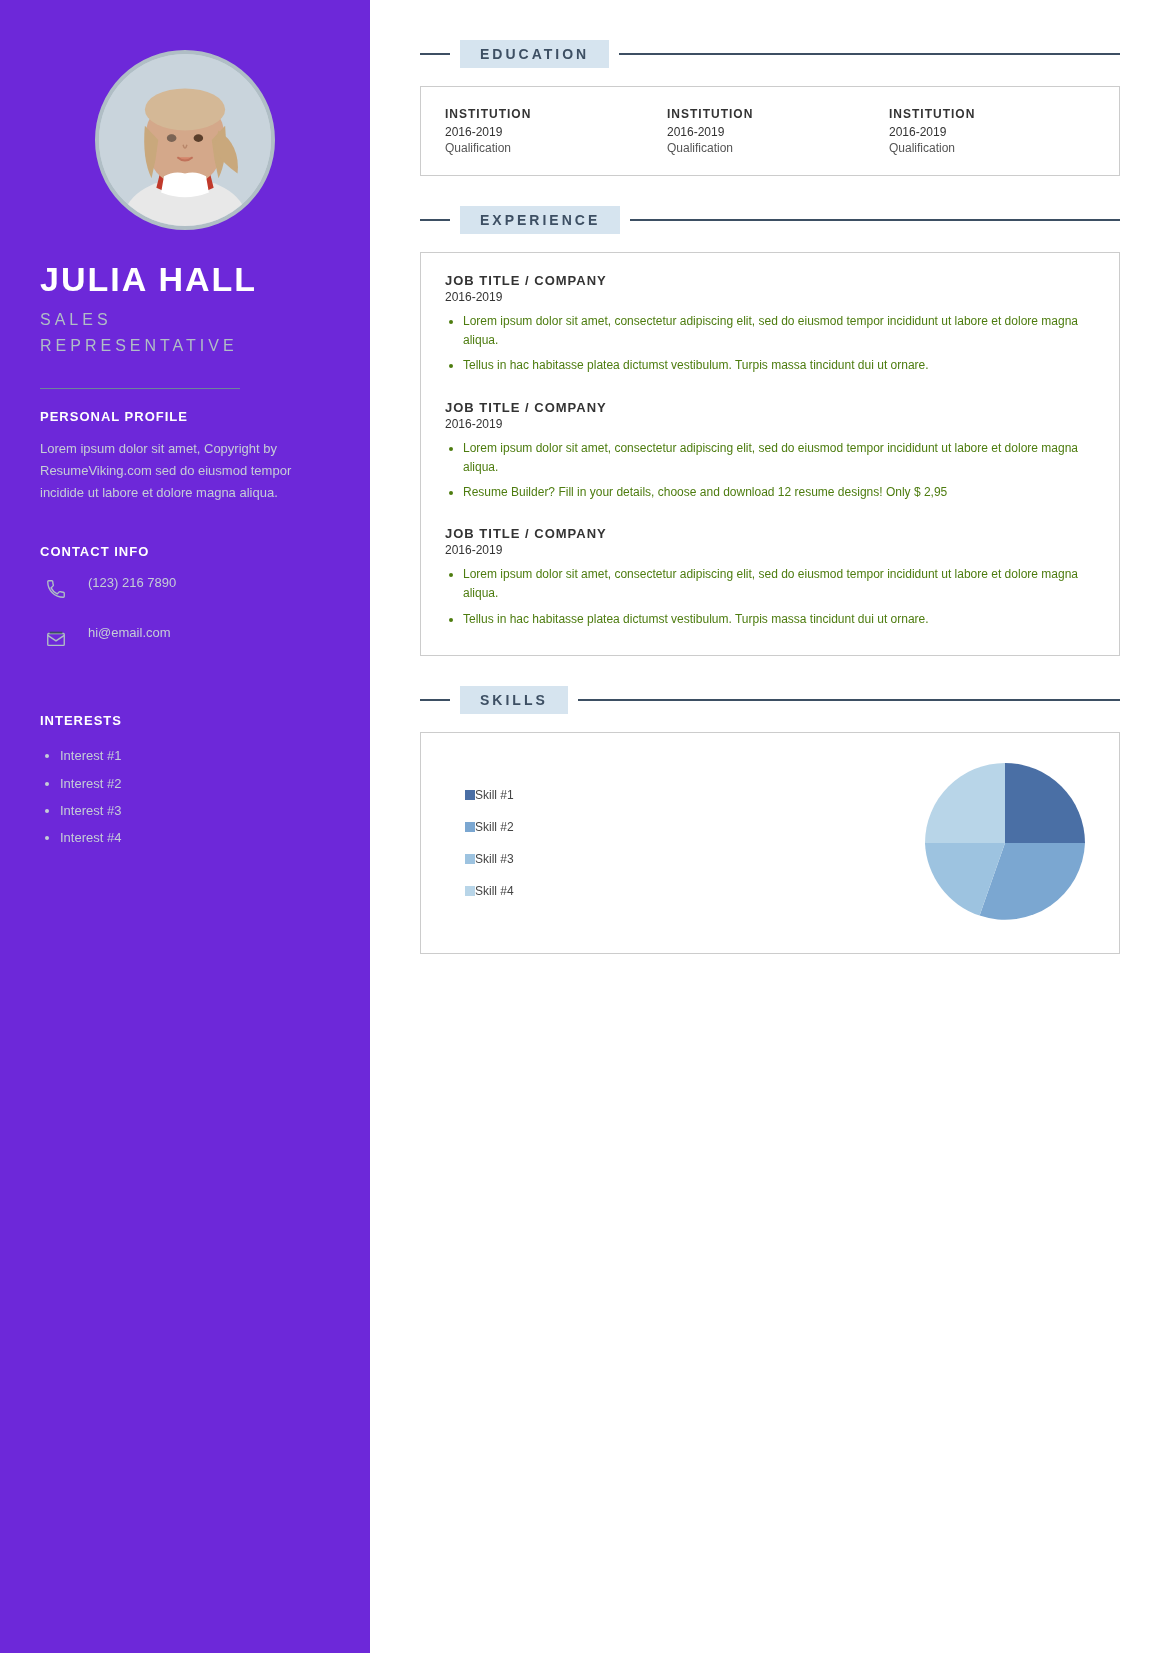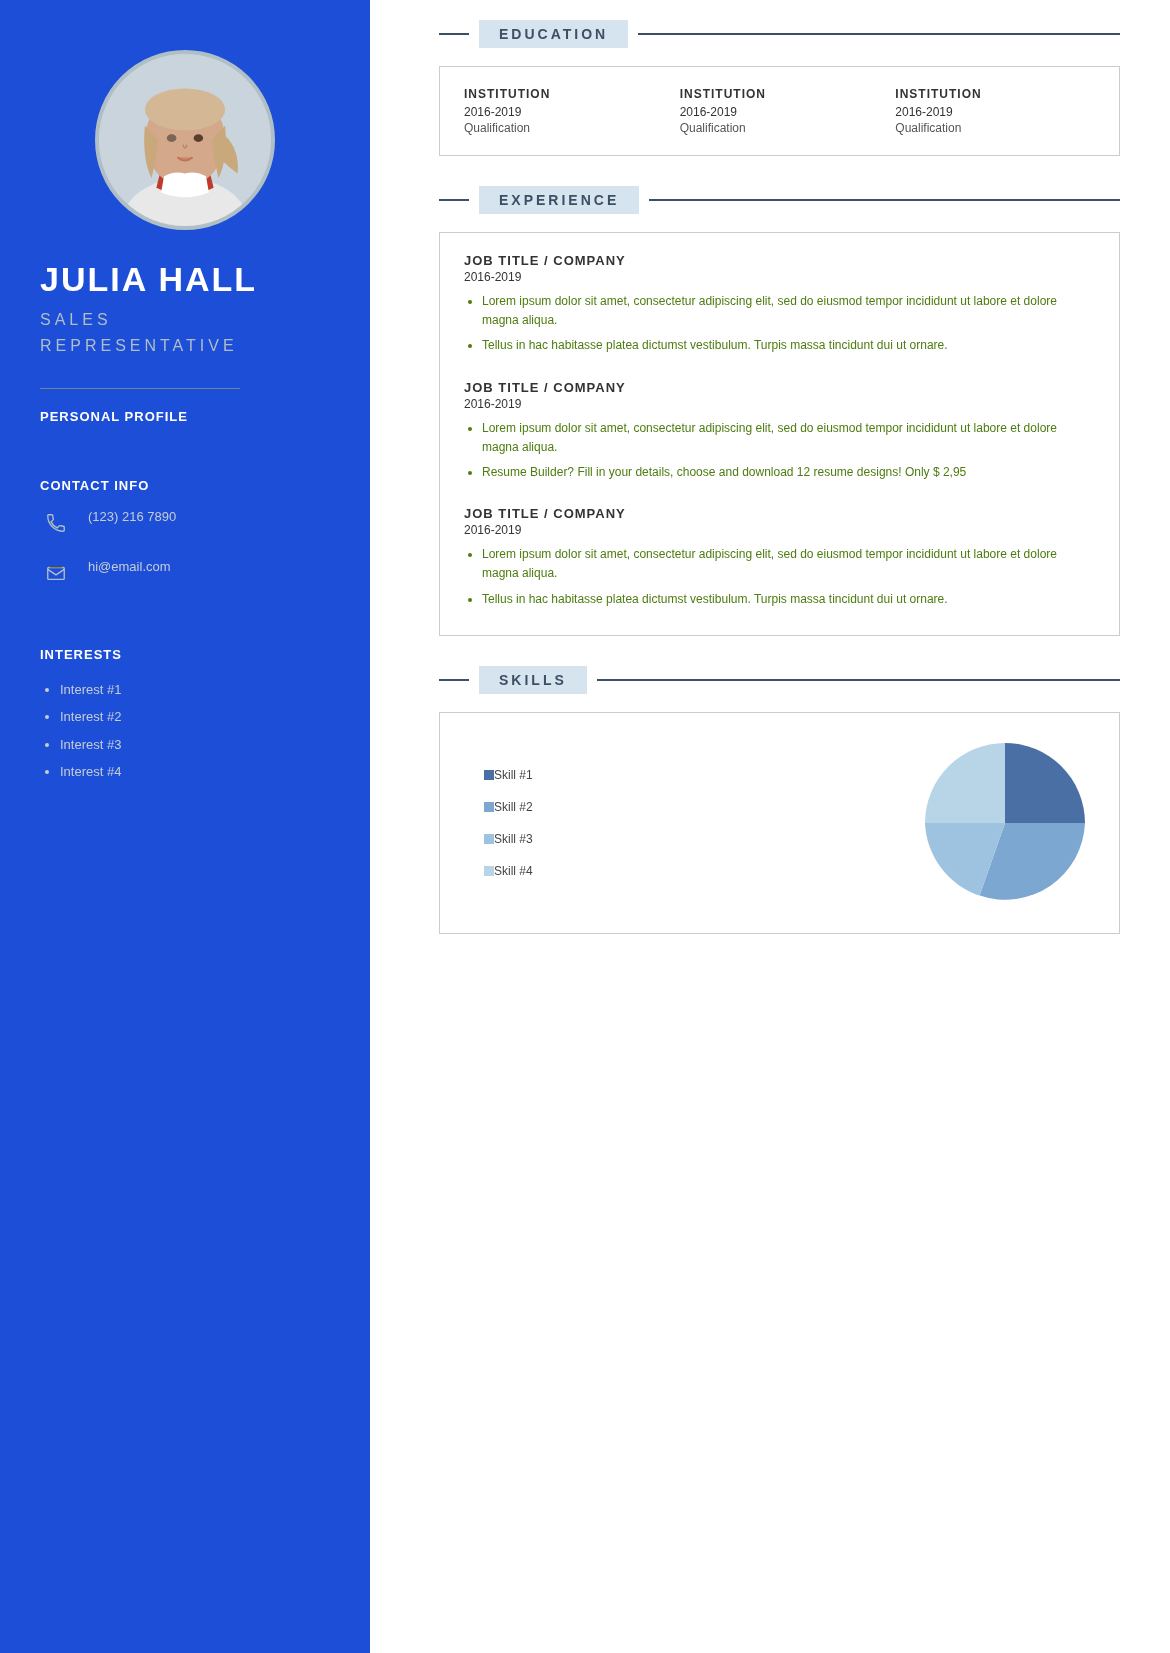--- a/index.html
+++ b/index.html
@@ -14,21 +14,21 @@
     .resume {
       width: 1170px;
       min-height: 1653px;
       background: white;
       display: flex;
     }
     
     .sidebar {
       width: 370px;
       min-height: 1653px;
-      background: #1d4ed8;
+      background: #6d28d9;
       color: white;
       display: flex;
       flex-direction: column;
       align-items: center;
       padding-bottom: 64px;
     }
     .photo-area {
       margin-top: 50px;
       margin-bottom: 30px;
     }
@@ -113,23 +113,22 @@
       list-style: disc;
       padding-left: 20px;
       color: #c5cdd6;
       font-size: 13px;
       line-height: 2.1;
     }
 
     
     .main {
       flex: 1;
-      padding: 20px 50px;
+      padding: 40px 50px;
       background: white;
-      margin-left: 19px;
     }
     .section-main {
       margin-bottom: 30px;
     }
     .section-header {
       display: flex;
       align-items: center;
       margin-bottom: 18px;
     }
     .section-line-left {
@@ -283,20 +282,21 @@
       <div class="person-title">
         <span>SALES</span><br>
         <span>REPRESENTATIVE</span>
       </div>
     </div>
 
     <div class="divider-line"></div>
 
     <div class="section-sidebar">
       <div class="section-sidebar-title">PERSONAL PROFILE</div>
+      <div class="section-sidebar-body">Lorem ipsum dolor sit amet, Copyright by ResumeViking.com sed do eiusmod tempor incidide ut labore et dolore magna aliqua.</div>
     </div>
 
     <div class="section-sidebar" style="margin-top:10px;">
       <div class="section-sidebar-title">CONTACT INFO</div>
 
       <div class="contact-item">
         <div class="contact-icon">
           <svg width="22" height="22" viewBox="0 0 24 24" fill="none" xmlns="http://www.w3.org/2000/svg">
             <path d="M6.62 10.79a15.05 15.05 0 006.59 6.59l2.2-2.2a1 1 0 011.01-.24c1.12.37 2.33.57 3.58.57a1 1 0 011 1V20a1 1 0 01-1 1C10.61 21 3 13.39 3 4a1 1 0 011-1h3.5a1 1 0 011 1c0 1.25.2 2.46.57 3.58a1 1 0 01-.25 1.01L6.62 10.79z" stroke="#b0bec5" stroke-width="1.5" fill="none"></path>
           </svg>

